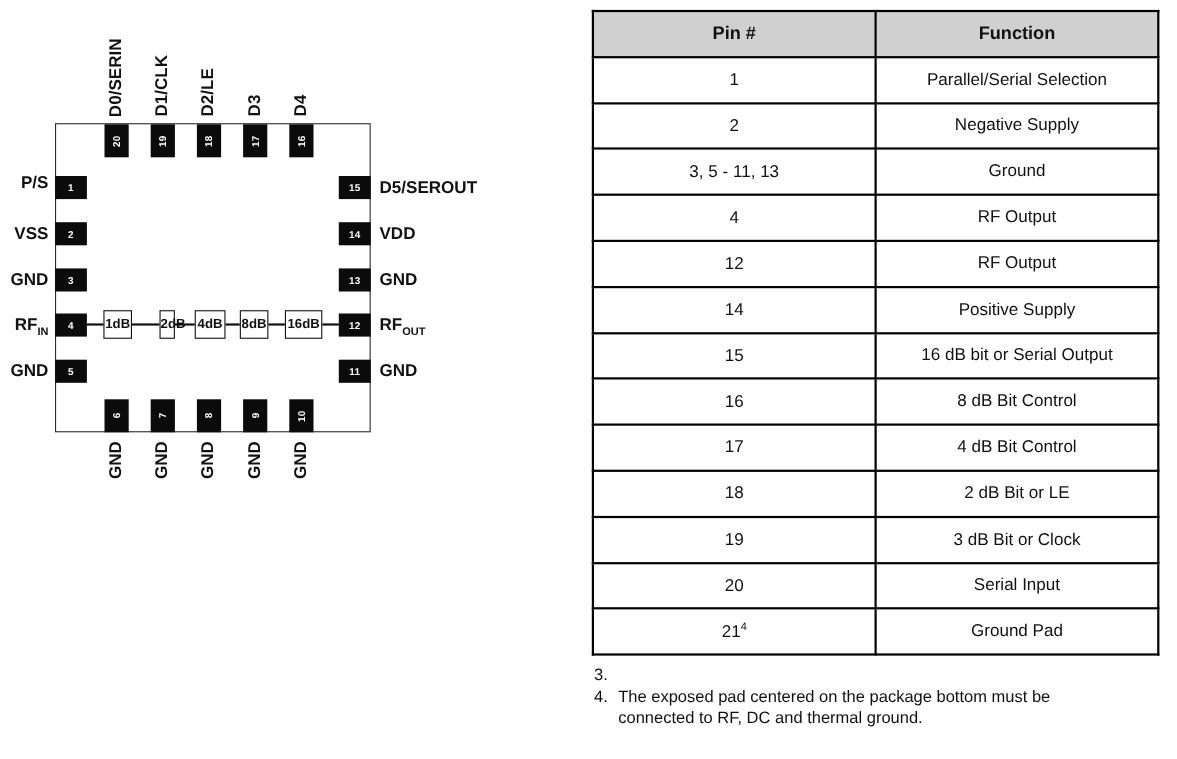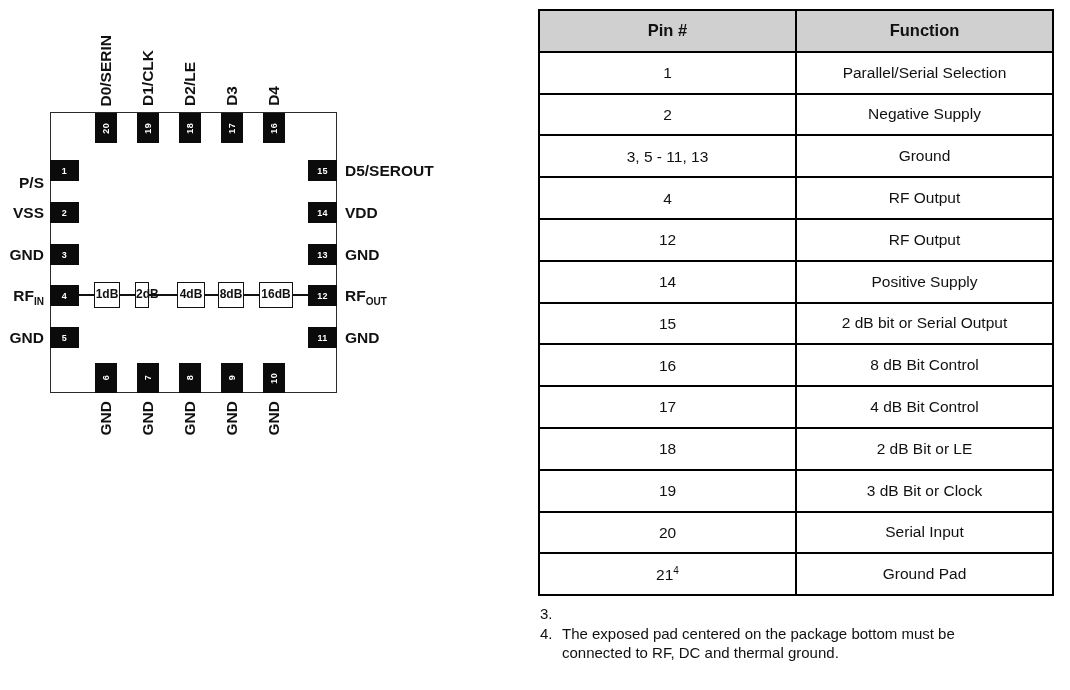--- a/index.html
+++ b/index.html
@@ -75,21 +75,21 @@
 </style>
 </head>
 <body>
 
 <div class="diagram">
 
   <div class="chip-body"></div>
 
   <div class="att-line"></div>
   <div class="att" style="left:94px;width:26px">1dB</div>
-  <div class="att" style="left:135px;width:14px">2dB</div>
+  <div class="att" style="left:145px;width:14px">2dB</div>
   <div class="att" style="left:177px;width:28px">4dB</div>
   <div class="att" style="left:218px;width:26px">8dB</div>
   <div class="att" style="left:259px;width:34px">16dB</div>
 
   <div class="pin pin-tb" style="left:95px;top:113px">
       <span class="pin-num vtext">20</span>
     </div>
   <div class="pin pin-tb" style="left:137px;top:113px">
       <span class="pin-num vtext">19</span>
     </div>
@@ -118,21 +118,21 @@
   <div class="pin pin-lr" style="left:50px;top:244px">
       <span class="pin-num">3</span>
     </div>
   <div class="pin pin-lr" style="left:50px;top:285px">
       <span class="pin-num">4</span>
     </div>
   <div class="pin pin-lr" style="left:50px;top:327px">
       <span class="pin-num">5</span>
     </div>
 
-  <div class="side-label left" style="top:172px"><span>P/S</span><sub></sub></div>
+  <div class="side-label left" style="top:156px"><span>P/S</span><sub></sub></div>
   <div class="side-label left" style="top:202px"><span>VSS</span><sub></sub></div>
   <div class="side-label left" style="top:244px"><span>GND</span><sub></sub></div>
   <div class="side-label left" style="top:285px"><span>RF</span><sub>IN</sub></div>
   <div class="side-label left" style="top:327px"><span>GND</span><sub></sub></div>
 
   <div class="pin pin-lr" style="left:308px;top:160px">
       <span class="pin-num">15</span>
     </div>
   <div class="pin pin-lr" style="left:308px;top:202px">
       <span class="pin-num">14</span>
@@ -205,21 +205,21 @@
   <tr>
         <td><span>12</span><sup></sup></td>
         <td>RF Output</td>
       </tr>
   <tr>
         <td><span>14</span><sup></sup></td>
         <td>Positive Supply</td>
       </tr>
   <tr>
         <td><span>15</span><sup></sup></td>
-        <td>2 dB bit or Serial Output</td>
+        <td>16 dB bit or Serial Output</td>
       </tr>
   <tr>
         <td><span>16</span><sup></sup></td>
         <td>8 dB Bit Control</td>
       </tr>
   <tr>
         <td><span>17</span><sup></sup></td>
         <td>4 dB Bit Control</td>
       </tr>
   <tr>

